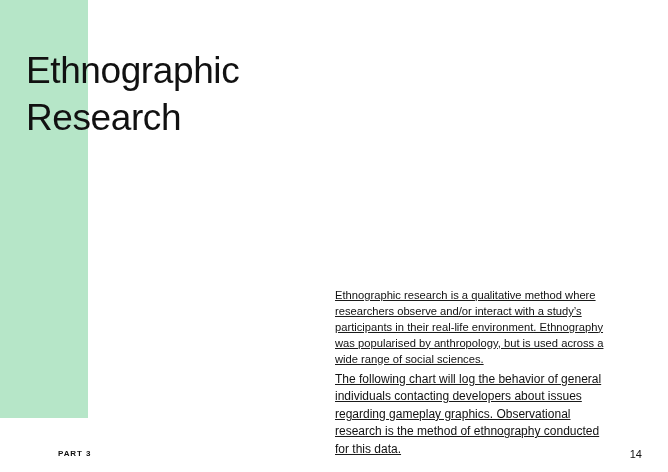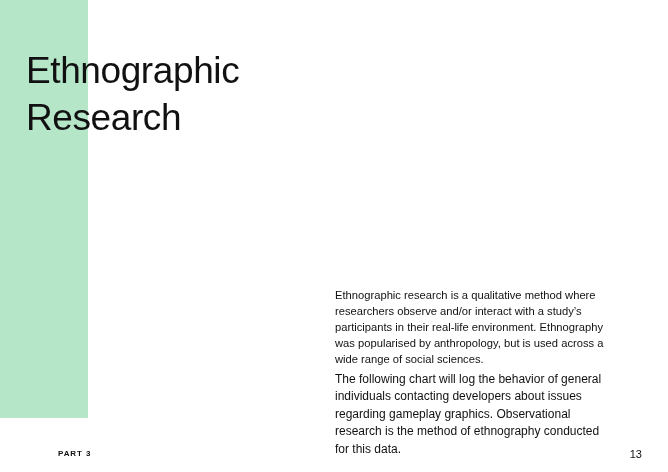--- a/index.html
+++ b/index.html
@@ -40,20 +40,21 @@
     font-weight: 400;
     letter-spacing: -0.4px;
     color: #111111;
     white-space: pre-line;
   }
   .body-block {
     position: absolute;
     left: 335px;
     top: 288px;
     width: 272px;
+    text-decoration: underline;
   }
   .body-lead {
     font-size: 11.2px;
     line-height: 1.42;
     color: #111111;
     margin: 0;
   }
   .body-secondary {
     font-size: 12px;
     line-height: 1.47;
@@ -103,16 +104,16 @@
   <h1 class="title">Ethnographic
 Research</h1>
 
   <div class="body-block">
     <p class="body-lead">Ethnographic research is a qualitative method where researchers observe and/or interact with a study’s participants in their real-life environment. Ethnography was popularised by anthropology, but is used across a wide range of social sciences.</p>
     <p class="body-secondary">The following chart will log the behavior of general individuals contacting developers about issues regarding gameplay graphics. Observational research is the method of ethnography conducted for this data.</p>
   </div>
 
   <div class="footer">
     <div class="footer-part">PART 3</div>
-    <div class="footer-page">13</div>
+    <div class="footer-page">14</div>
   </div>
 
 </div>
 
 </body></html>

